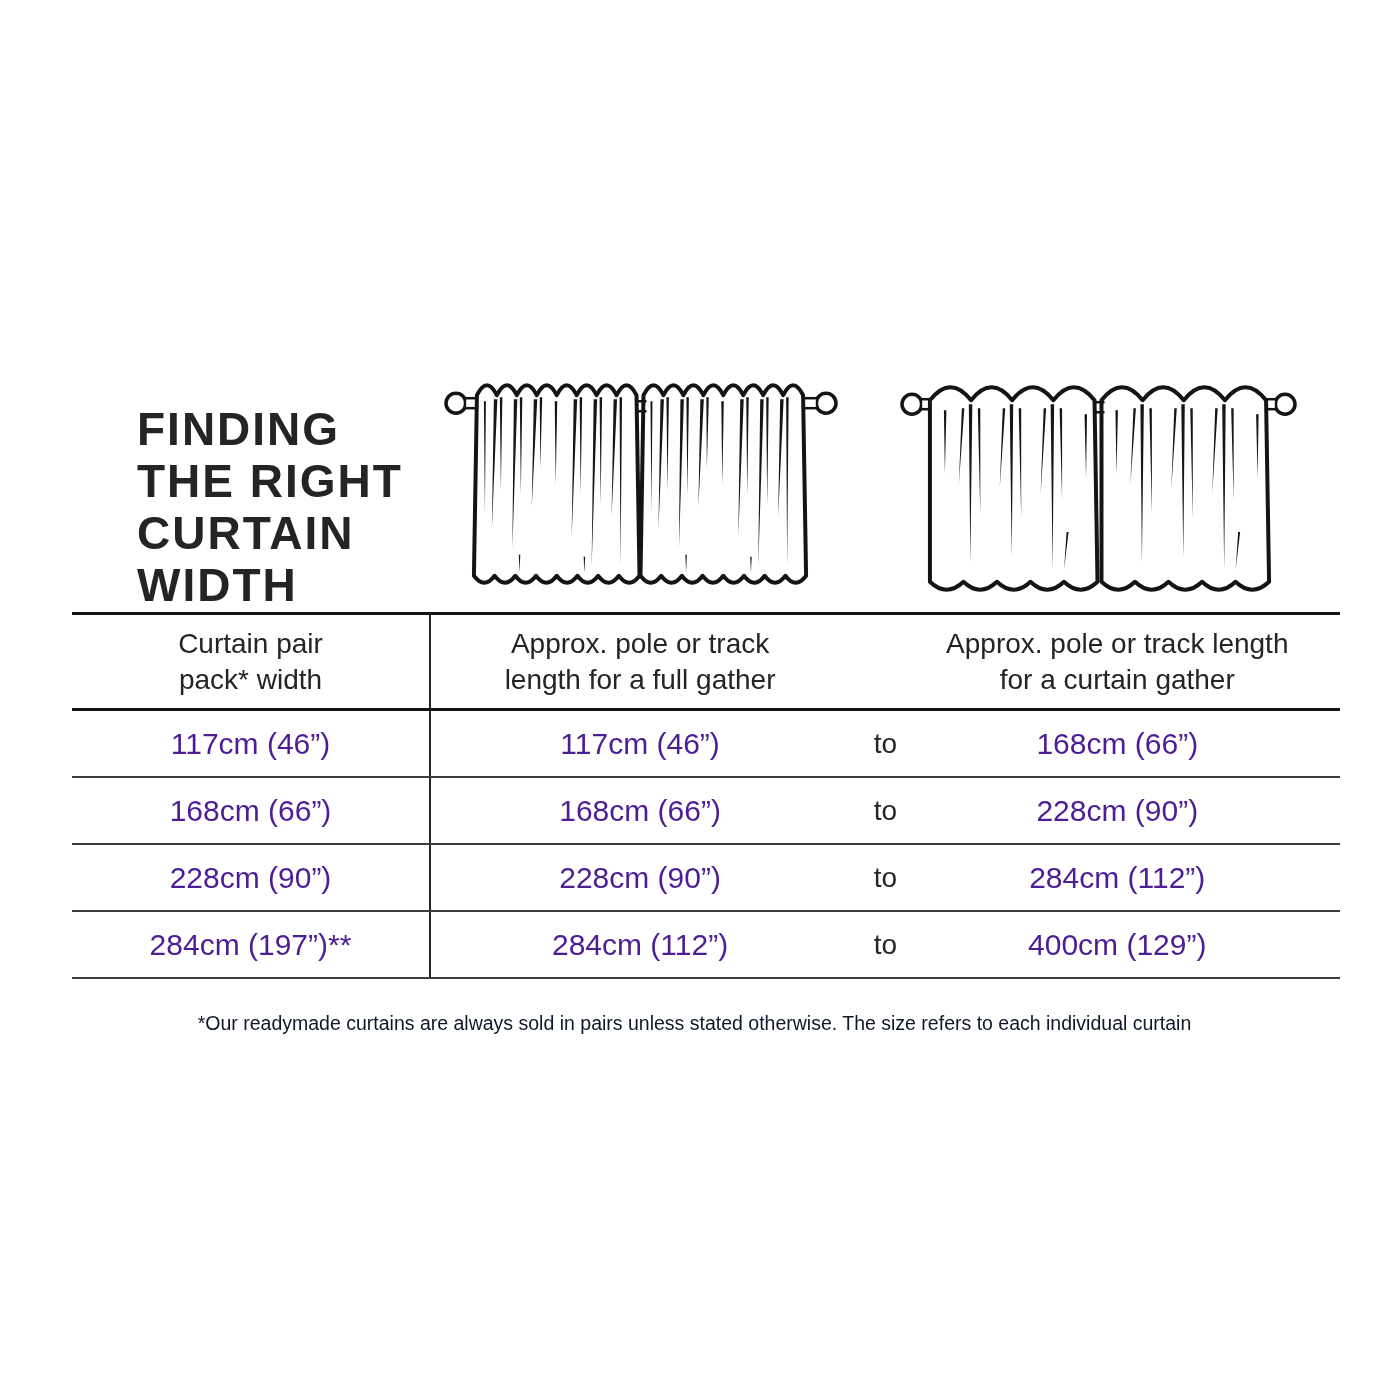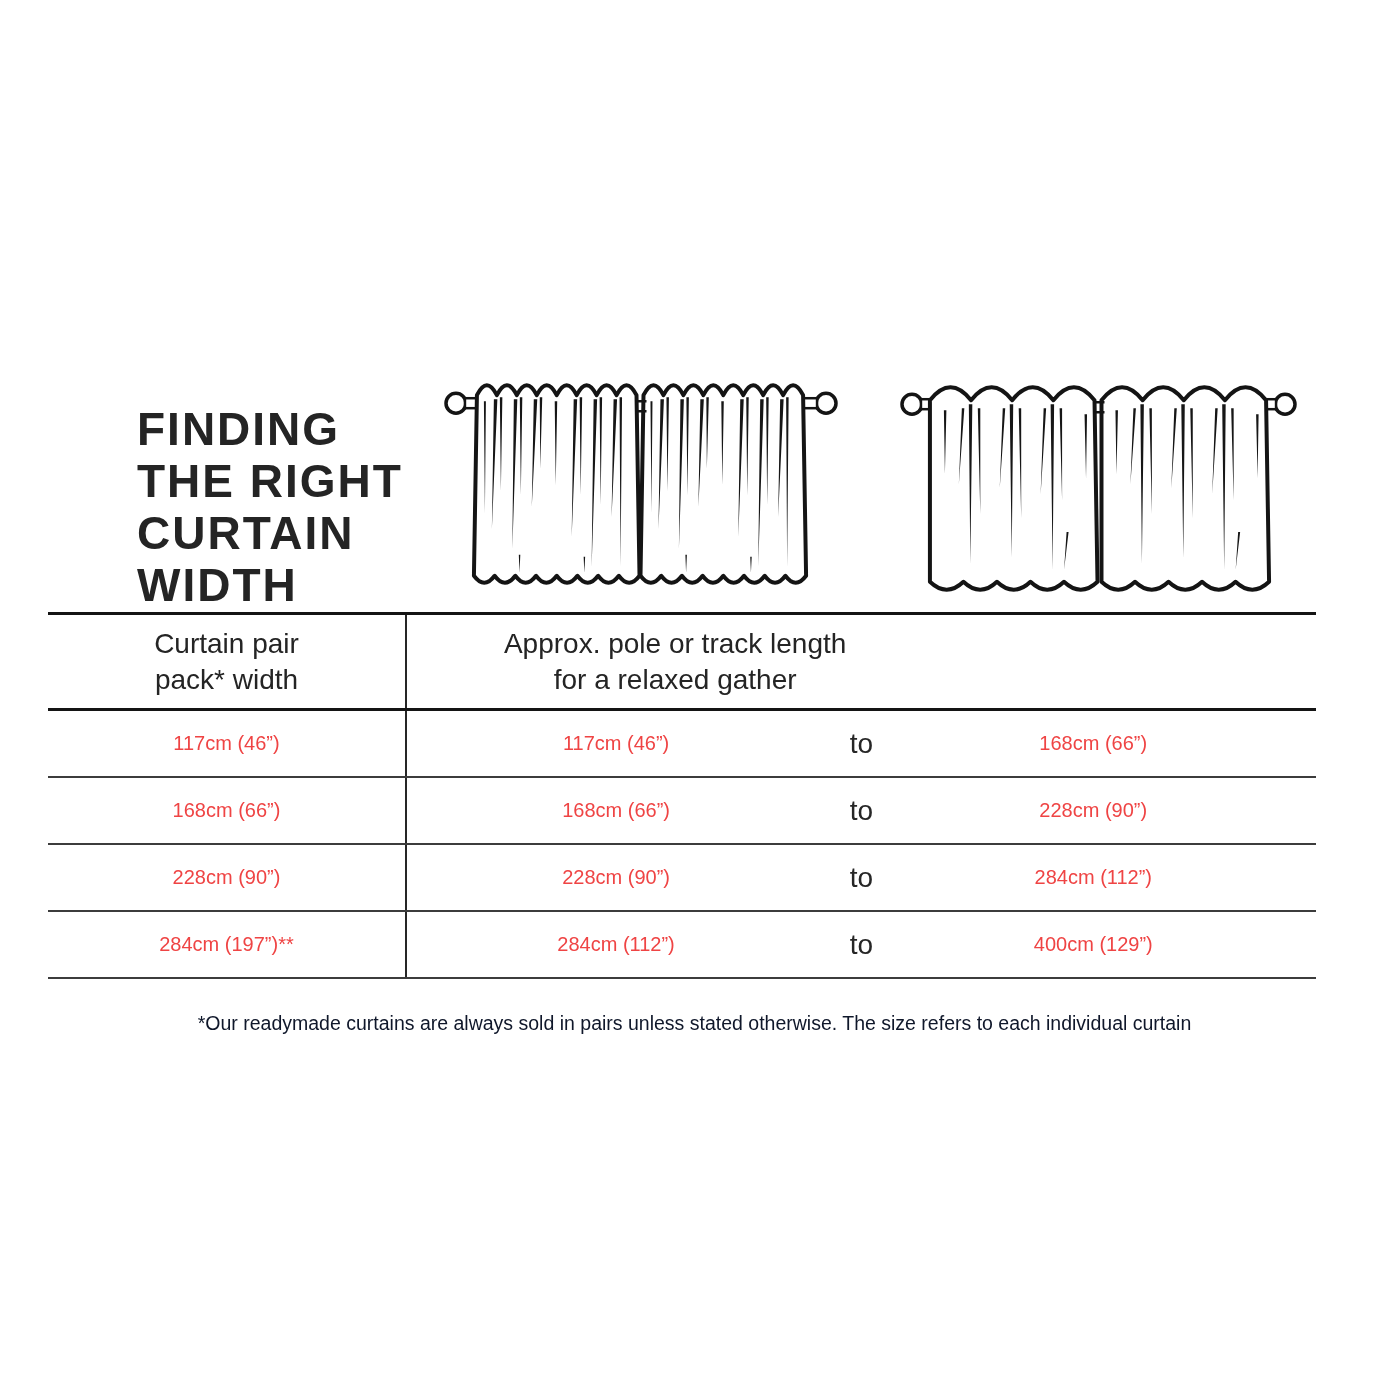--- a/index.html
+++ b/index.html
@@ -24,21 +24,21 @@
     line-height: 52px;
     color: #242424;
     white-space: pre-line;
   }
   .illus { position: absolute; }
   .illus.fg { left: 444px; top: 371px; }
   .illus.rg { left: 900px; top: 374px; }
 
   .sizetable {
     position: absolute;
-    left: 48px;
+    left: 72px;
     top: 612px;
     width: 1268px;
     border-top: 3px solid #141414;
   }
   .thead {
     display: flex;
     height: 96px;
     border-bottom: 3px solid #141414;
     align-items: stretch;
   }
@@ -60,22 +60,22 @@
   .c2 { width: 46%; text-align: center; }
   .cto { width: 8%; text-align: center; font-size: 28px; }
   .c3 { width: 43%; text-align: center; }
   .thead .hc {
     font-size: 28px;
     line-height: 36px;
     white-space: pre-line;
     color: #242424;
   }
   .trow .col1, .trow .c2, .trow .c3 {
-    font-size: 20px;
-    color: #ef4444;
+    font-size: 30px;
+    color: #4c1d95;
   }
   .footnote {
     position: absolute;
     left: 0;
     width: 1389px;
     top: 1008px;
     text-align: center;
     font-size: 19.5px;
     line-height: 30px;
     color: #0f172a;
@@ -123,23 +123,25 @@
       <use href="#rg-panel" x="172"></use>
       <path d="M195 28 h10 M195 38 h10" stroke="#141414" stroke-width="2.5"></path>
     </svg>
   </figure>
 
   <div class="sizetable">
     <div class="thead">
       <div class="col1 hc">Curtain pair
 pack* width</div>
       <div class="colr">
+        <div class="c2 hc">Approx. pole or track
+length for a full gather</div>
         <div class="cto"></div>
         <div class="c3 hc">Approx. pole or track length
-for a relaxed gather</div>
+for a curtain gather</div>
       </div>
     </div>
 
     <div class="trow">
       <div class="col1">117cm (46”)</div>
       <div class="colr">
         <div class="c2">117cm (46”)</div>
         <div class="cto">to</div>
         <div class="c3">168cm (66”)</div>
       </div>

